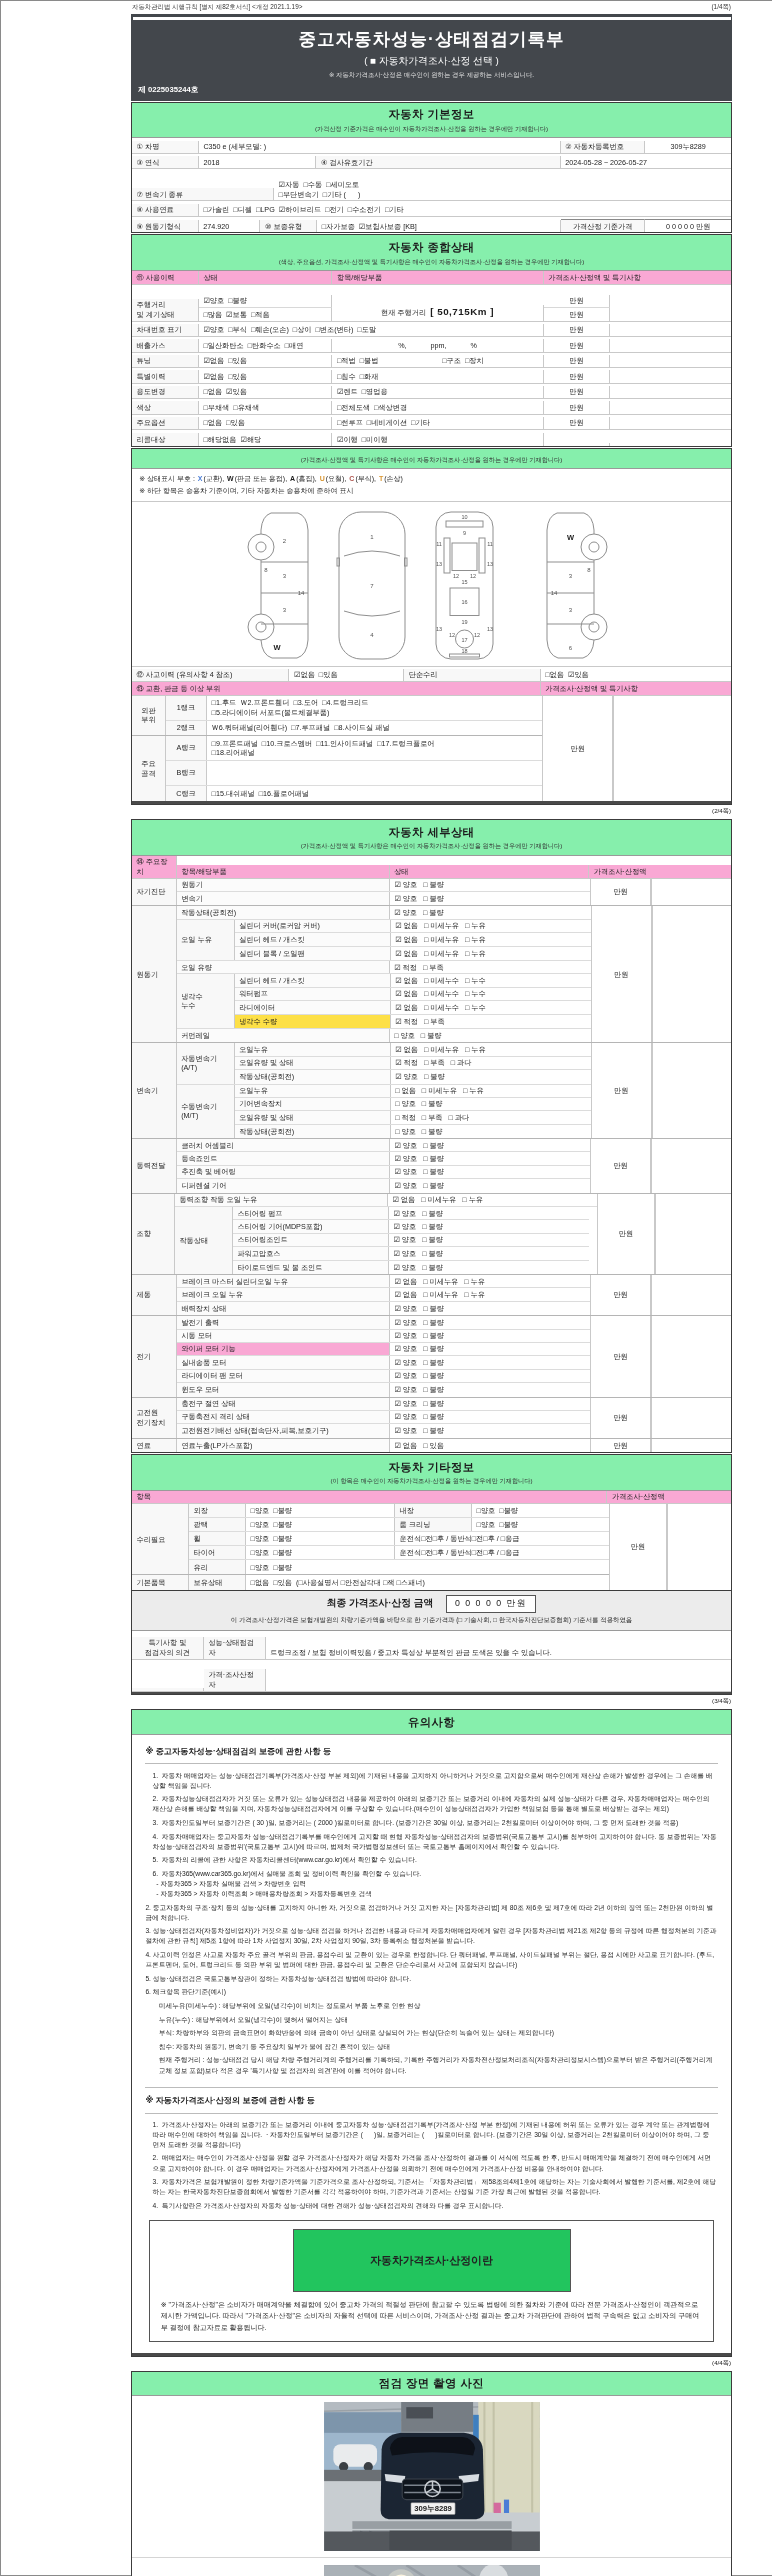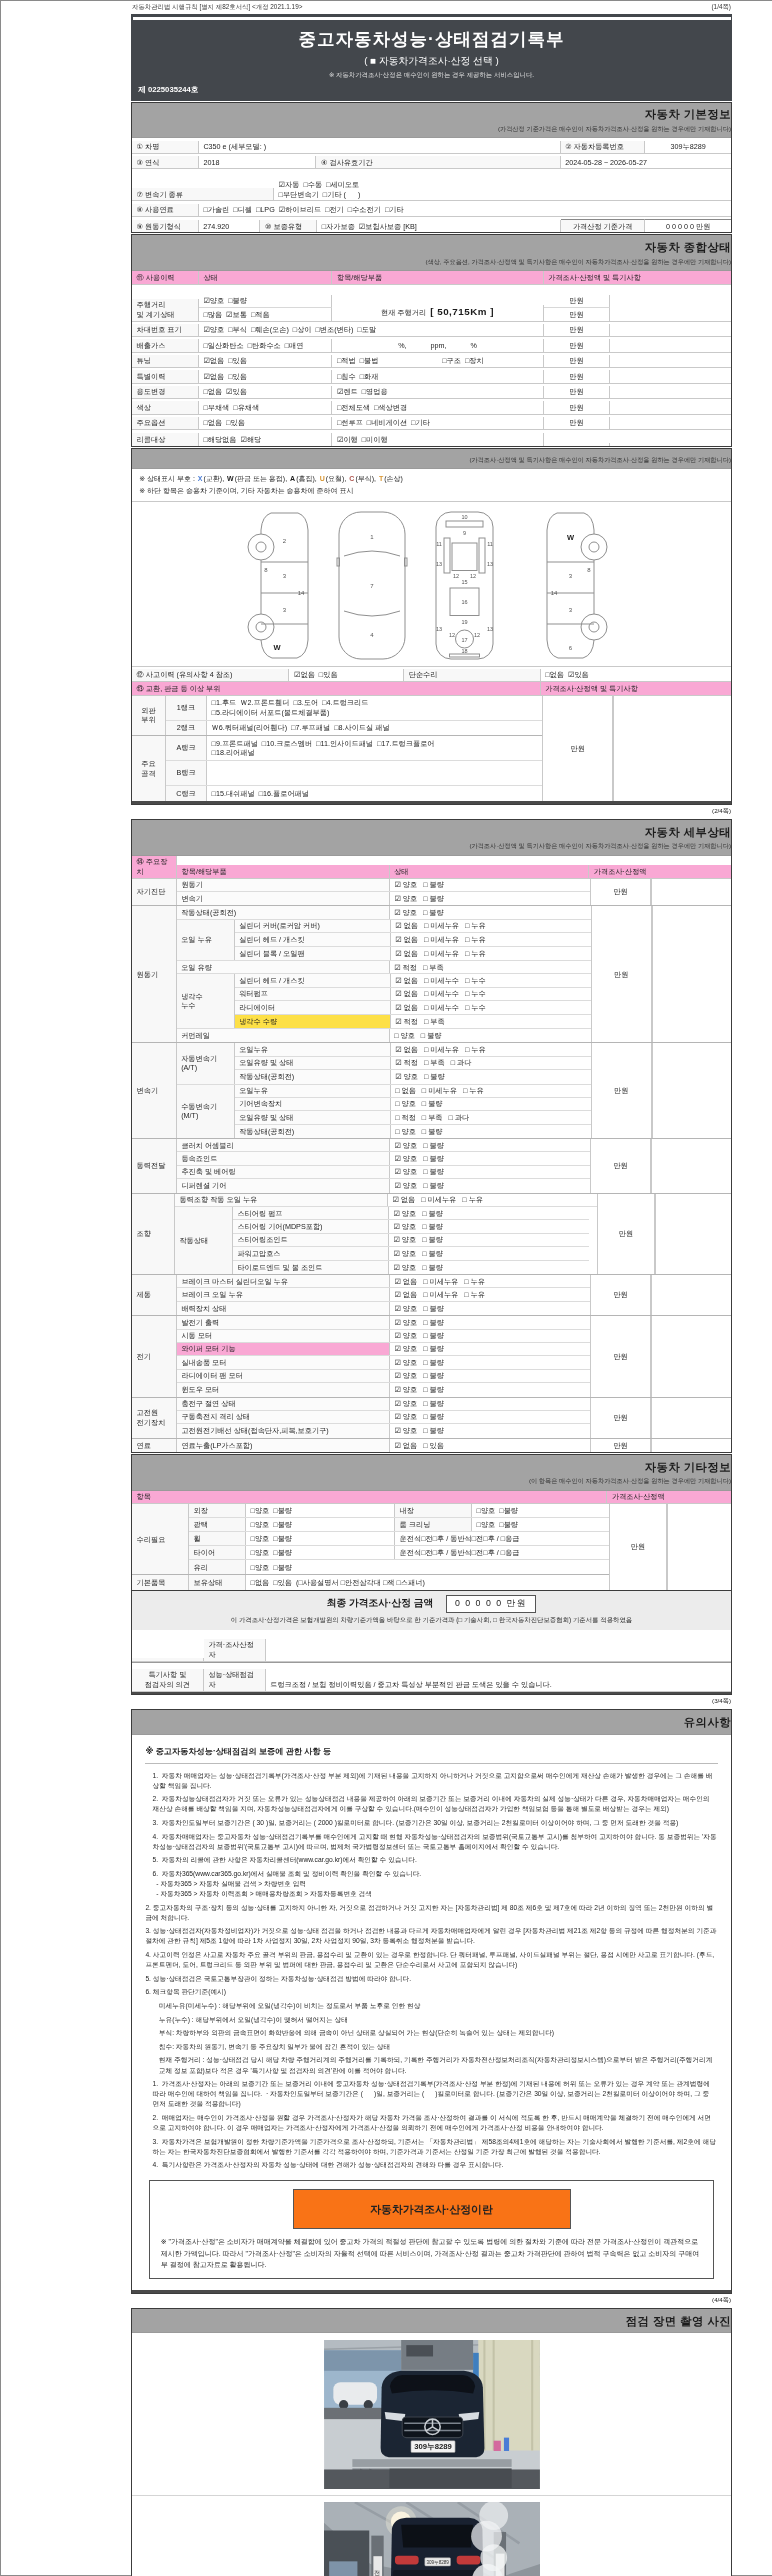--- a/index.html
+++ b/index.html
@@ -9,21 +9,21 @@
   .frame{position:absolute;inset:0;border:0.5px solid #8a8a8a;pointer-events:none}
   .doc{position:absolute;left:131px;top:2.1px;width:601px}
   .meta{display:flex;justify-content:space-between;font-size:6.4px;color:#333;padding:1px 1px 2.1px 1px}
   .hdr{background:#43474c;color:#fff;padding:3.1px 0 5.2px 0;position:relative}
   .hdr .stripe{height:2.6px;background:#fff;margin:0 1.5px 7.2px 1.5px}
   .hdr .t1{text-align:center;font-size:17.5px;font-weight:bold;letter-spacing:1px}
   .hdr .t2{text-align:center;font-size:9.8px;margin-top:4.1px}
   .hdr .t3{text-align:center;font-size:6.4px;color:#e3e3e3;margin-top:3.1px}
   .hdr .dno{font-size:7.7px;font-weight:bold;padding:5.2px 0 0 7.2px}
   .block{border:1px solid #3c3c3c;border-top-width:0.5px;background:#fff;margin-top:1px}
-  .sec{background:#a3a3a3;border-bottom:0.5px solid #9a9a9a;text-align:right;padding:4.6px 0 3.6px 0}
+  .sec{background:#86efac;border-bottom:0.5px solid #9a9a9a;text-align:center;padding:4.6px 0 3.6px 0}
   .sec .st{font-size:11.3px;font-weight:bold;letter-spacing:0.5px}
   .sec .sn{font-size:6.2px;color:#333;margin-top:2.6px}
   .row{display:flex;border-bottom:0.5px solid #c9c9c9;min-height:15.5px;align-items:flex-end}
   .row:last-child{border-bottom:none}
   .cell{border-right:0.5px solid #c9c9c9;padding:1.5px 4.6px;display:flex;align-items:center;
         font-size:7.2px;white-space:pre-wrap;line-height:1.3}
   .cell.last{border-right:none}
   .c-lb{background:#f8f8f8;color:#222}
   .c-hd{background:#f9a8d4;color:#222}
   .ctr{justify-content:center;text-align:center}
@@ -47,21 +47,21 @@
   .dsubband:last-child{border-bottom:none}
   .mil-big{font-size:9.8px;font-weight:bold;margin-left:4.1px;letter-spacing:0.5px}
   .notice{font-size:6.7px;line-height:1.5;color:#222;padding:7.2px 13.4px 9.3px 13.4px}
   .notice .nh{font-size:8.2px;font-weight:bold;padding:4.1px 0 5.2px 0;border-bottom:0.5px solid #bbb;margin-bottom:6.2px}
   .notice .nh2{margin-top:11.3px;border-top:0.5px solid #bbb;padding-top:7.2px}
   .n-item{margin:3.6px 0;white-space:pre-wrap;padding-left:7.2px}
   .n-item.outdent{padding-left:0}
   .n-item.chk{padding-left:13.4px}
   .defbox{border:0.5px solid #555;margin:9.3px 4.1px 2.1px 4.1px;padding:0 0 7.2px 0}
   .defbox .dbt{border:0.5px solid #555;width:278px;margin:8.2px auto 7.2px auto;text-align:center;
-               font-size:10.8px;font-weight:bold;padding:11px 0;background:#f97316}
+               font-size:10.8px;font-weight:bold;padding:22px 0;background:#22c55e}
   .defbox .dbx{font-size:7px;line-height:1.65;padding:0 10.3px;white-space:pre-wrap}
   .photorow{display:flex;justify-content:center;padding:6.2px 0;border-bottom:0.5px solid #d5d5d5}
   .photorow:last-child{border-bottom:none}
   svg text{font-family:"Liberation Sans","DejaVu Sans",sans-serif}
 </style>
 </head>
 <body>
 
 <div class="frame"></div>
 <div class="doc">
@@ -696,30 +696,30 @@
     </div>
 
     <div style="border-top:1px solid #3c3c3c;background:#ececec;padding:4.1px 0 4.1px 0">
       <div style="display:flex;justify-content:center;align-items:center;gap:12.4px">
         <span style="font-size:9.8px;font-weight:bold">최종 가격조사·산정 금액</span>
         <span style="border:0.5px solid #555;background:#fff;padding:2.1px 8.2px;font-size:8.8px;letter-spacing:1.5px">0  0  0  0  0 만원</span>
       </div>
       <div style="text-align:center;font-size:6.4px;margin-top:3.6px">이 가격조사·산정가격은 보험개발원의 차량기준가액을 바탕으로 한 기준가격과 (□ 기술사회, □ 한국자동차진단보증협회) 기준서를 적용하였음</div>
     </div>
 
-    <div class="row" style="min-height:32px">
-      <div class="cell c-lb ctr" style="width:72px"></div>
-      <div class="cell c-lb" style="width:62px">가격·조사산정자</div>
-      <div class="cell last" style="width:467px"></div>
-    </div>
     <div class="row" style="border-top:0.5px solid #9a9a9a;min-height:30px">
       <div class="cell c-lb ctr" style="width:72px">특기사항 및
 점검자의 의견</div>
       <div class="cell c-lb" style="width:62px">성능·상태점검자</div>
       <div class="cell last" style="width:467px">트렁크조정 / 보험 정비이력있음 / 중고차 특성상 부분적인 판금 도색은 있을 수 있습니다.</div>
+    </div>
+    <div class="row" style="min-height:32px">
+      <div class="cell c-lb ctr" style="width:72px"></div>
+      <div class="cell c-lb" style="width:62px">가격·조사산정자</div>
+      <div class="cell last" style="width:467px"></div>
     </div>
     <div class="pbar"></div>
   </div>
   <div class="pmark">(3/4쪽)</div>
 
   <div class="block" style="border-top-width:1px">
     <div class="sec">
       <div class="st">유의사항</div>
     </div>
     <div class="notice">
@@ -735,20 +735,21 @@
       <div class="n-item outdent">2. 중고자동차의 구조·장치 등의 성능·상태를 고지하지 아니한 자, 거짓으로 점검하거나 거짓 고지한 자는 [자동차관리법] 제 80조 제6호 및 제7호에 따라 2년 이하의 징역 또는 2천만원 이하의 벌금에 처합니다.</div>
       <div class="n-item outdent">3. 성능·상태점검자(자동차정비업자)가 거짓으로 성능·상태 점검을 하거나 점검한 내용과 다르게 자동차매매업자에게 알린 경우 [자동차관리법 제21조 제2항 등의 규정에 따른 행정처분의 기준과 절차에 관한 규칙] 제5조 1항에 따라 1차 사업정지 30일, 2차 사업정지 90일, 3차 등록취소 행정처분을 받습니다.</div>
       <div class="n-item outdent">4. 사고이력 인정은 사고로 자동차 주요 골격 부위의 판금, 용접수리 및 교환이 있는 경우로 한정합니다. 단 쿼터패널, 루프패널, 사이드실패널 부위는 절단, 용접 시에만 사고로 표기합니다. (후드, 프론트펜더, 도어, 트렁크리드 등 외판 부위 및 범퍼에 대한 판금, 용접수리 및 교환은 단순수리로서 사고에 포함되지 않습니다)</div>
       <div class="n-item outdent">5. 성능·상태점검은 국토교통부장관이 정하는 자동차성능·상태점검 방법에 따라야 합니다.</div>
       <div class="n-item outdent">6. 체크항목 판단기준(예시)</div>
       <div class="n-item chk">미세누유(미세누수) : 해당부위에 오일(냉각수)이 비치는 정도로서 부품 노후로 인한 현상</div>
       <div class="n-item chk">누유(누수) : 해당부위에서 오일(냉각수)이 맺혀서 떨어지는 상태</div>
       <div class="n-item chk">부식: 차량하부와 외판의 금속표면이 화학반응에 의해 금속이 아닌 상태로 상실되어 가는 현상(단순히 녹슬어 있는 상태는 제외합니다)</div>
       <div class="n-item chk">침수: 자동차의 원동기, 변속기 등 주요장치 일부가 물에 잠긴 흔적이 있는 상태</div>
       <div class="n-item chk">현재 주행거리 : 성능·상태점검 당시 해당 차량 주행거리계의 주행거리를 기록하되, 기록한 주행거리가 자동차전산정보처리조직(자동차관리정보시스템)으로부터 받은 주행거리(주행거리계 교체 정보 포함)보다 적은 경우 '특기사항 및 점검자의 의견'란에 이를 적어야 합니다.</div>
+      <div class="nh nh2">※ 자동차가격조사·산정의 보증에 관한 사항 등</div>
       <div class="n-item">1.  가격조사·산정자는 아래의 보증기간 또는 보증거리 이내에 중고자동차 성능·상태점검기록부(가격조사·산정 부분 한정)에 기재된 내용에 허위 또는 오류가 있는 경우 계약 또는 관계법령에 따라 매수인에 대하여 책임을 집니다.  · 자동차인도일부터 보증기간은 (      )일, 보증거리는 (      )킬로미터로 합니다. (보증기간은 30일 이상, 보증거리는 2천킬로미터 이상이어야 하며, 그 중 먼저 도래한 것을 적용합니다)</div>
       <div class="n-item">2.  매매업자는 매수인이 가격조사·산정을 원할 경우 가격조사·산정자가 해당 자동차 가격을 조사·산정하여 결과를 이 서식에 적도록 한 후, 반드시 매매계약을 체결하기 전에 매수인에게 서면으로 고지하여야 합니다. 이 경우 매매업자는 가격조사·산정자에게 가격조사·산정을 의뢰하기 전에 매수인에게 가격조사·산정 비용을 안내하여야 합니다.</div>
       <div class="n-item">3.  자동차가격은 보험개발원이 정한 차량기준가액을 기준가격으로 조사·산정하되, 기준서는 「자동차관리법」 제58조의4제1호에 해당하는 자는 기술사회에서 발행한 기준서를, 제2호에 해당하는 자는 한국자동차진단보증협회에서 발행한 기준서를 각각 적용하여야 하며, 기준가격과 기준서는 산정일 기준 가장 최근에 발행된 것을 적용합니다.</div>
       <div class="n-item">4.  특기사항란은 가격조사·산정자의 자동차 성능·상태에 대한 견해가 성능·상태점검자의 견해와 다를 경우 표시합니다.</div>
       <div class="defbox">
         <div class="dbt">자동차가격조사·산정이란</div>
         <div class="dbx">※ "가격조사·산정"은 소비자가 매매계약을 체결함에 있어 중고차 가격의 적절성 판단에 참고할 수 있도록 법령에 의한 절차와 기준에 따라 전문 가격조사·산정인이 객관적으로 제시한 가액입니다. 따라서 "가격조사·산정"은 소비자의 자율적 선택에 따른 서비스이며, 가격조사·산정 결과는 중고차 가격판단에 관하여 법적 구속력은 없고 소비자의 구매여부 결정에 참고자료로 활용됩니다.</div>
       </div>
     </div>
     <div class="pbar"></div>

